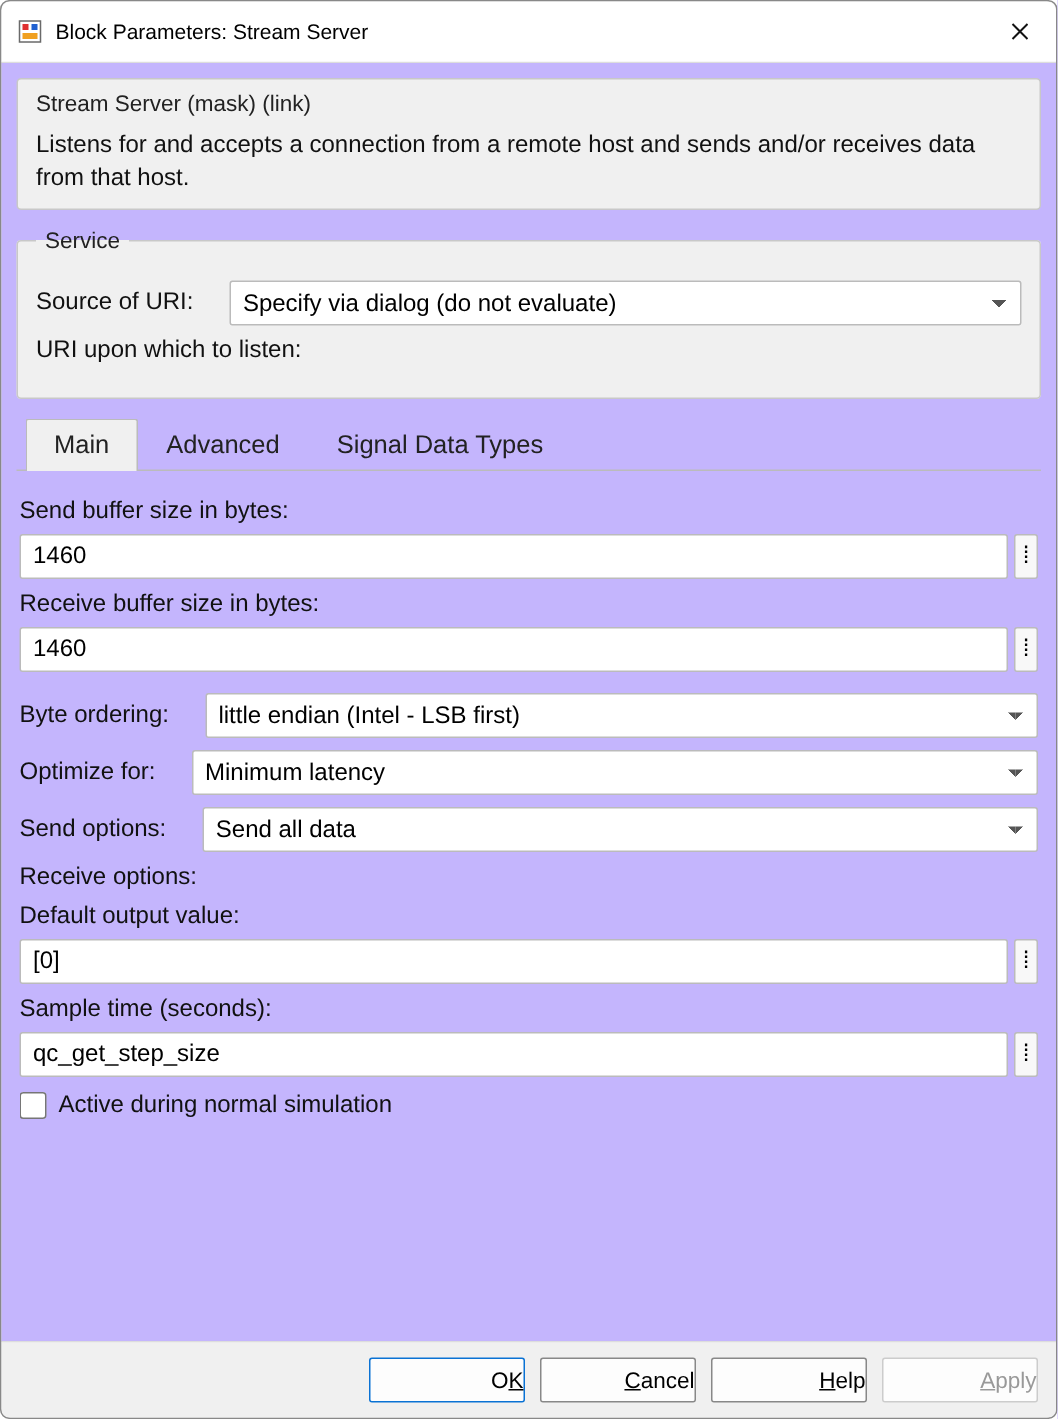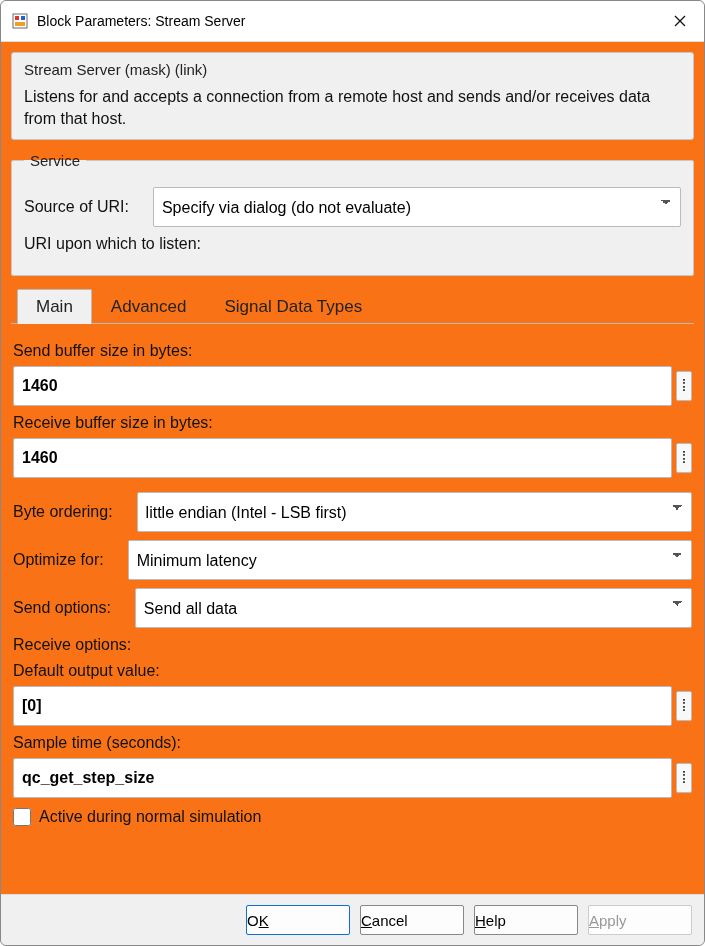--- a/index.html
+++ b/index.html
@@ -2,49 +2,49 @@
 <html><head>
   <meta charset="utf-8">
   <style>
     * { box-sizing: border-box; margin: 0; padding: 0; }
     body { font-family: 'Segoe UI', Tahoma, sans-serif; font-size: 14px; background: #fff; width: 705px; height: 946px; overflow: hidden; }
     .window { border: 1px solid #888; width: 705px; height: 946px; display: flex; flex-direction: column; background: #f0f0f0; border-radius: 6px; }
     .titlebar { display: flex; align-items: center; padding: 6px 10px; background: #fff; border-bottom: 1px solid #ddd; border-radius: 6px 6px 0 0; }
     .titlebar-icon { width: 18px; height: 18px; margin-right: 8px; display: inline-flex; align-items: center; justify-content: center; }
     .titlebar-title { flex: 1; font-size: 14px; }
     .titlebar-close { width: 28px; height: 28px; display: flex; align-items: center; justify-content: center; font-size: 16px; cursor: pointer; }
-    .content { flex: 1; padding: 4px 10px 10px 10px; overflow: auto; background: #f97316; }
+    .content { flex: 1; padding: 4px 10px 10px 10px; overflow: auto; background: #c4b5fd; }
     fieldset { border: 1px solid #c8c8c8; border-radius: 3px; margin: 6px 0 12px 0; padding: 10px 12px 14px 12px; background: #f0f0f0; }
     fieldset > legend { padding: 0 6px; font-size: 15px; color: #222; }
     .desc-block { border: 1px solid #c8c8c8; border-radius: 3px; margin: 6px 0 12px 0; padding: 8px 12px 10px 12px; background: #f0f0f0; }
     .desc-head { font-size: 15px; color: #222; margin-bottom: 8px; }
     .desc-body { font-size: 16px; color: #111; line-height: 1.35; }
     .row { display: flex; align-items: center; gap: 24px; margin: 8px 0; }
     .row-col { display: flex; flex-direction: column; gap: 6px; margin: 8px 0; }
     label.field-label, .field-label { font-size: 16px; color: #111; }
     .inline-label { font-size: 16px; color: #111; white-space: nowrap; }
-    input[type="text"], select { font-family: inherit; font-size: 16px; padding: 4px 8px; border: 1px solid #bbb; border-radius: 2px; background: #fff; height: 40px; }
+    input[type="text"], select { font-family: inherit; font-size: 16px; padding: 4px 8px; border: 1px solid #bbb; border-radius: 2px; background: #fff; height: 30px; }
     input[type="text"] { width: 100%; }
     select { width: 100%; background-image: linear-gradient(45deg, transparent 50%, #555 50%), linear-gradient(135deg, #555 50%, transparent 50%); background-position: calc(100% - 14px) 12px, calc(100% - 9px) 12px; background-size: 5px 5px, 5px 5px; background-repeat: no-repeat; -webkit-appearance: none; appearance: none; padding-right: 24px; }
     .flex-1 { flex: 1; }
     .btn-ellipsis { width: 54px; height: 30px; border: 1px solid #bbb; background: #fdfdfd; border-radius: 2px; cursor: pointer; font-size: 16px; }
     .colon-btn { width: 16px; height: 30px; border: 1px solid #bbb; border-radius: 2px; background: #f8f8f8; cursor: pointer; display: flex; align-items: center; justify-content: center; font-size: 16px; margin-left: 4px; }
     .tabs { display: flex; border-bottom: 1px solid #bbb; padding: 0 6px; margin-top: 4px; }
     .tab { padding: 7px 18px; font-size: 17px; cursor: pointer; border: 1px solid transparent; border-bottom: none; position: relative; top: 1px; background: transparent; color: #222; }
     .tab.active { background: #f0f0f0; border-color: #bbb; border-radius: 2px 2px 0 0; }
     .tab-body { padding: 10px 2px 2px 2px; }
     .checkbox-row { display: flex; align-items: center; gap: 8px; margin: 10px 0; }
     input[type="checkbox"] { width: 18px; height: 18px; }
     .button-bar { display: flex; justify-content: flex-end; gap: 10px; padding: 10px 12px; border-top: 1px solid #ddd; background: #f0f0f0; border-radius: 0 0 6px 6px; }
-    .btn { min-width: 104px; height: 30px; font-size: 15px; border: 1px solid #888; border-radius: 2px; background: #fdfdfd; cursor: pointer; text-align: left; }
+    .btn { min-width: 104px; height: 30px; font-size: 15px; border: 1px solid #888; border-radius: 2px; background: #fdfdfd; cursor: pointer; text-align: right; }
     .btn.primary { border: 1.5px solid #0a72d4; }
     .btn.disabled { color: #999; border-color: #ccc; cursor: default; }
     .u { text-decoration: underline; }
     .input-with-side { display: flex; align-items: center; }
-    .input-with-side input { flex: 1; font-weight: bold; }
+    .input-with-side input { flex: 1; }
   </style>
 </head>
 <body>
 
 <div class="window">
   <div class="titlebar">
     <span class="titlebar-icon">
       <svg width="16" height="16" viewBox="0 0 16 16">
         <rect x="1" y="1" width="14" height="14" fill="#fff" stroke="#6a6a6a"></rect>
         <rect x="3" y="3" width="4" height="4" fill="#e03030"></rect>

